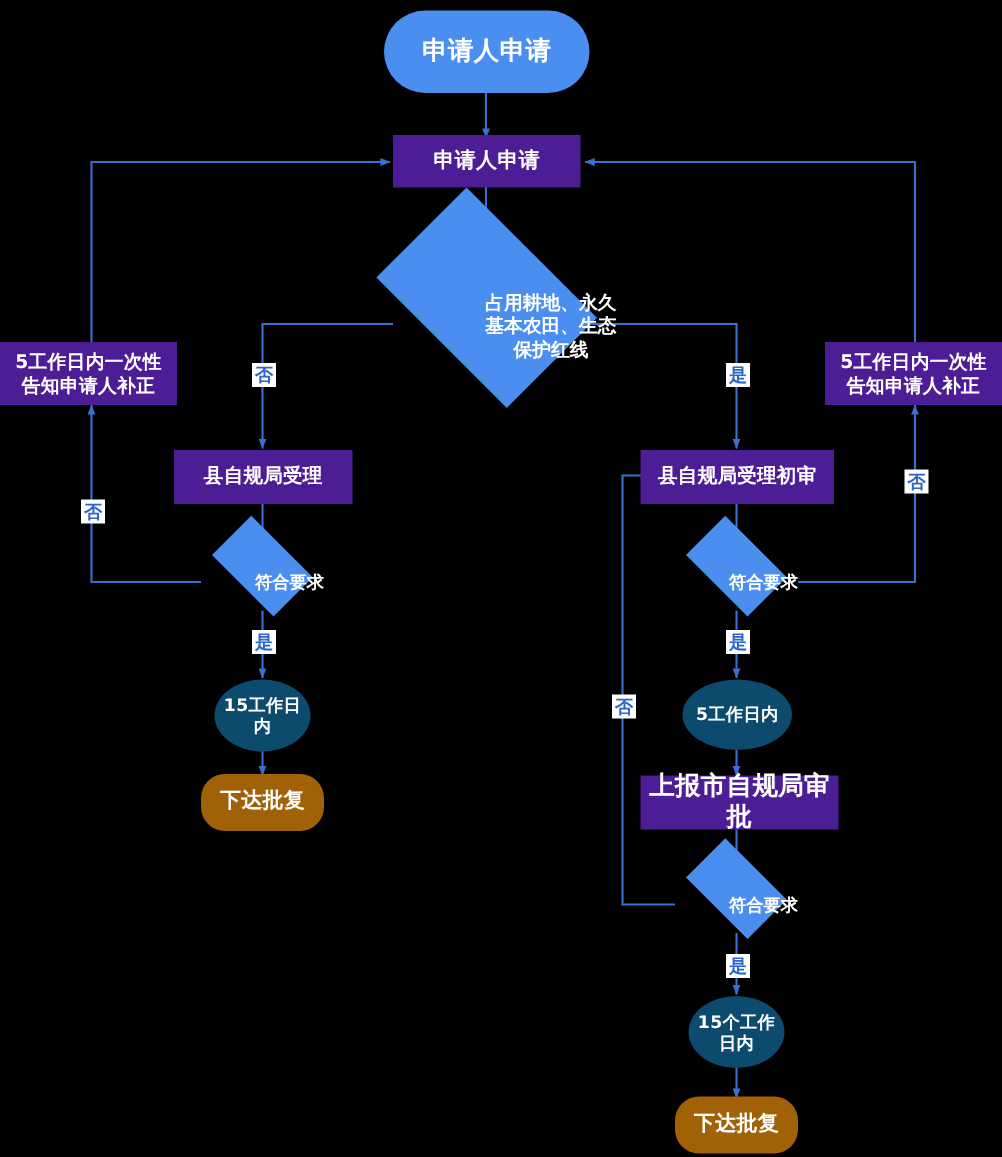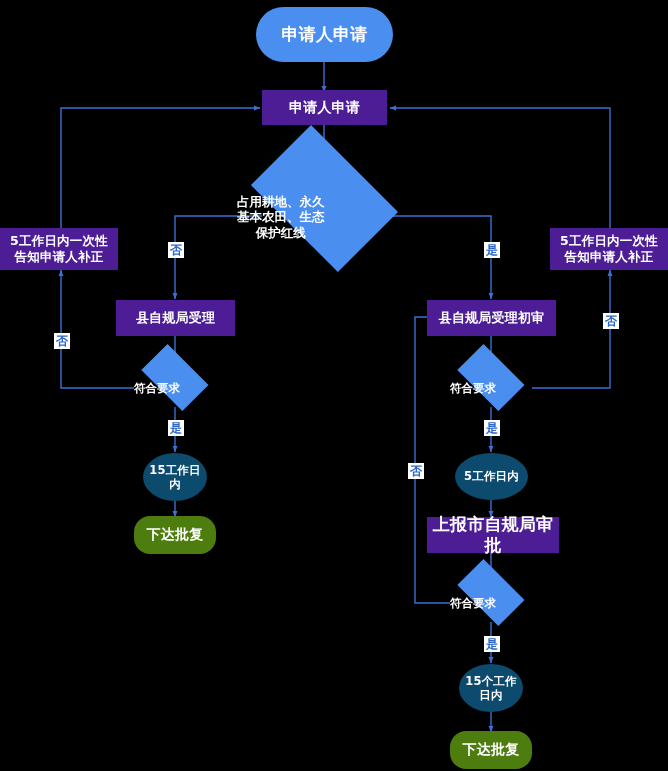--- a/index.html
+++ b/index.html
@@ -33,36 +33,36 @@
     font-weight: bold;
     line-height: 1.25;
     z-index: 3;
     white-space: pre-line;
     letter-spacing: 0.2px;
   }
   .shape-rect {
     background: #4c1d95;
   }
   .shape-rounded {
-    background: #4d7c0f;
+    background: #a16207;
     border-radius: 16px;
   }
   .shape-stadium {
     background: #4a8ef0;
     border-radius: 999px;
   }
   .shape-ellipse {
     background: #0c4a6e;
     border-radius: 50%;
   }
   .diamond-wrap {
     position: absolute;
     display: flex;
     align-items: center;
-    justify-content: flex-start;
+    justify-content: flex-end;
     z-index: 3;
   }
   .diamond-shape {
     position: absolute;
     left: 50%;
     top: 50%;
     width: 70.7%;
     height: 70.7%;
     margin-left: -35.35%;
     margin-top: -35.35%;

